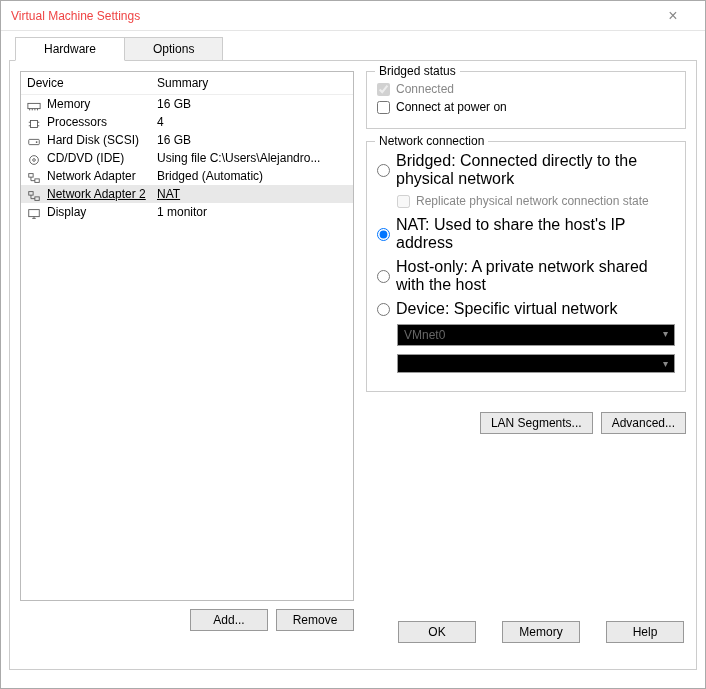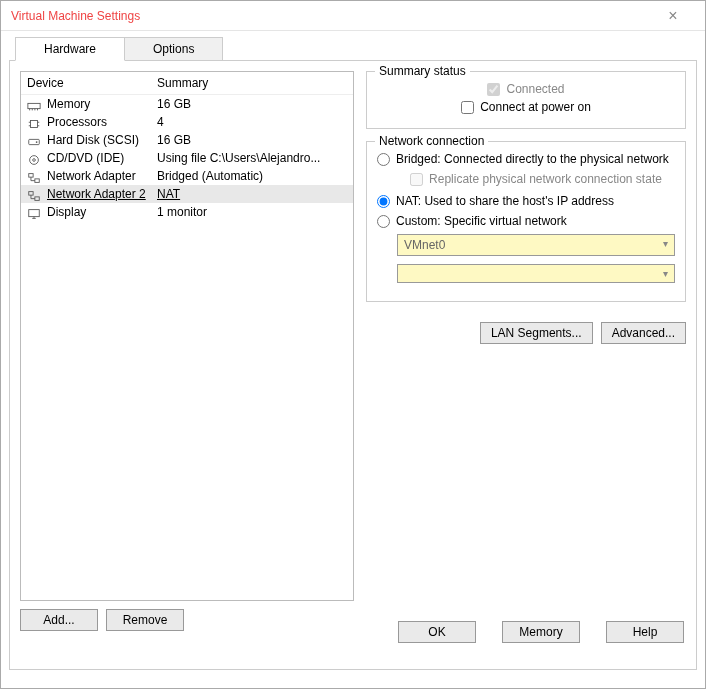--- a/index.html
+++ b/index.html
@@ -17,31 +17,31 @@
 .right-col { flex: 1; display: flex; flex-direction: column; }
 .device-list { border: 1px solid #bbb; flex: 1; overflow: hidden; }
 .device-header { display: flex; padding: 4px 6px; border-bottom: 1px solid #eee; }
 .col-device { width: 130px; }
 .col-summary { flex: 1; }
 .device-row { display: flex; padding: 2px 6px; align-items: center; cursor: default; }
 .device-row.selected { background: #e8e8e8; text-decoration: underline; }
 .dev-icon { width: 16px; height: 12px; margin-right: 4px; display: inline-block; }
 .dev-label { width: 110px; white-space: nowrap; overflow: hidden; text-overflow: ellipsis; }
 .dev-summary { flex: 1; white-space: nowrap; overflow: hidden; text-overflow: ellipsis; }
-.left-buttons { display: flex; justify-content: flex-start; gap: 8px; margin-top: 8px; }
+.left-buttons { display: flex; justify-content: flex-end; gap: 8px; margin-top: 8px; }
 .btn { border: 1px solid #999; background: #eaeaea; padding: 3px 0; width: 78px; text-align: center; cursor: default; font-size: 12px; }
 .groupbox { border: 1px solid #ccc; padding: 10px 10px 10px 10px; margin-bottom: 12px; position: relative; }
 .groupbox-title { position: absolute; top: -8px; left: 8px; background: #fff; padding: 0 4px; font-size: 12px; }
-.chk { display: flex; align-items: center; margin-bottom: 4px; justify-content: center; }
+.chk { display: flex; align-items: center; margin-bottom: 4px; }
 .chk input, .rad input { margin-right: 6px; width: 13px; height: 13px; }
 .chk.disabled { color: #888; }
 .rad { display: flex; align-items: center; margin-bottom: 6px; }
 .indent { margin-left: 20px; margin-bottom: 8px; }
-.rad-label { font-size: 12px; }
-.combo { width: 100%; border: 1px solid #999; background: #fef9c3; color: #666; padding: 3px 6px; display: flex; justify-content: space-between; cursor: default; }
+.rad-label { font-size: 16px; }
+.combo { width: 100%; border: 1px solid #999; background: #000000; color: #666; padding: 3px 6px; display: flex; justify-content: space-between; cursor: default; }
 .combo .chev { font-size: 10px; color: #888; }
 .right-buttons { display: flex; justify-content: flex-end; gap: 8px; margin-top: 8px; }
 .right-buttons .btn { width: auto; padding: 3px 10px; }
 .footer { position: absolute; bottom: 26px; right: 12px; display: flex; gap: 26px; }
 .footer .btn { width: 78px; }
 .icon-svg { width: 14px; height: 12px; vertical-align: middle; }
 </style>
 </head>
 <body>
 
@@ -133,21 +133,21 @@
             </div>
         </div>
         <div class="left-buttons">
           <div class="btn"><span>Add...</span></div>
           <div class="btn"><span>Remove</span></div>
         </div>
       </div>
 
       <div class="right-col">
         <div class="groupbox">
-          <span class="groupbox-title">Summary status</span>
+          <span class="groupbox-title">Bridged status</span>
           <label class="chk disabled">
             <input type="checkbox" checked="" disabled="" style="">
             <span>Connected</span>
           </label>
           <label class="chk">
             <input type="checkbox" style="">
             <span>Connect at power on</span>
           </label>
         </div>
 
@@ -161,24 +161,28 @@
           <label class="chk indent disabled">
             <input type="checkbox" disabled="" style="">
             <span>Replicate physical network connection state</span>
           </label>
 
           <label class="rad">
             <input type="radio" name="net" checked="" style="">
             <span class="rad-label">NAT: Used to share the host's IP address</span>
           </label>
 
-
           <label class="rad">
             <input type="radio" name="net" style="">
-            <span class="rad-label">Custom: Specific virtual network</span>
+            <span class="rad-label">Host-only: A private network shared with the host</span>
+          </label>
+
+          <label class="rad">
+            <input type="radio" name="net" style="">
+            <span class="rad-label">Device: Specific virtual network</span>
           </label>
           <div class="indent">
             <div class="combo">
               <span>VMnet0</span>
               <span class="chev">▾</span>
             </div>
           </div>
 
           <div class="indent">
             <div class="combo">

